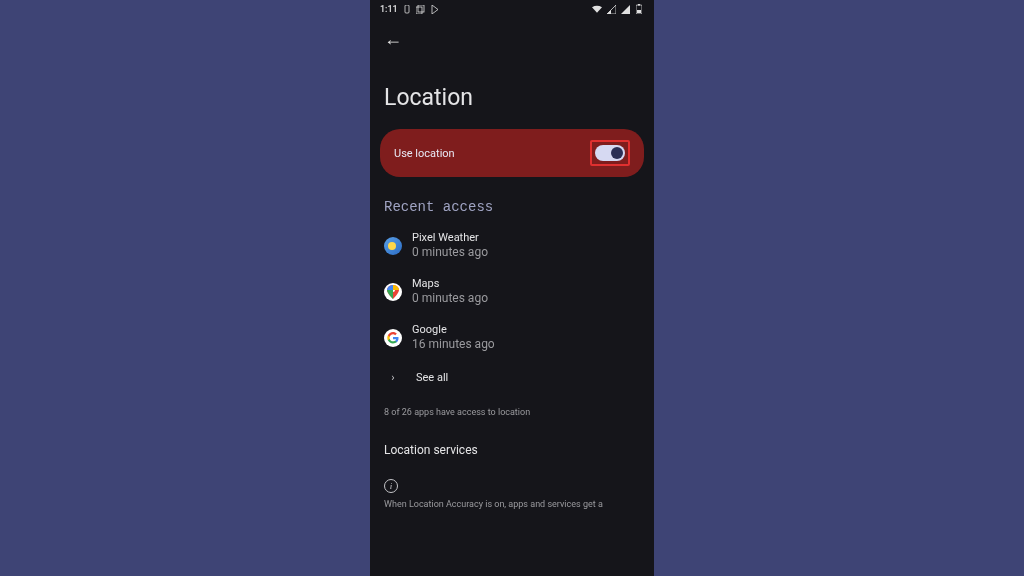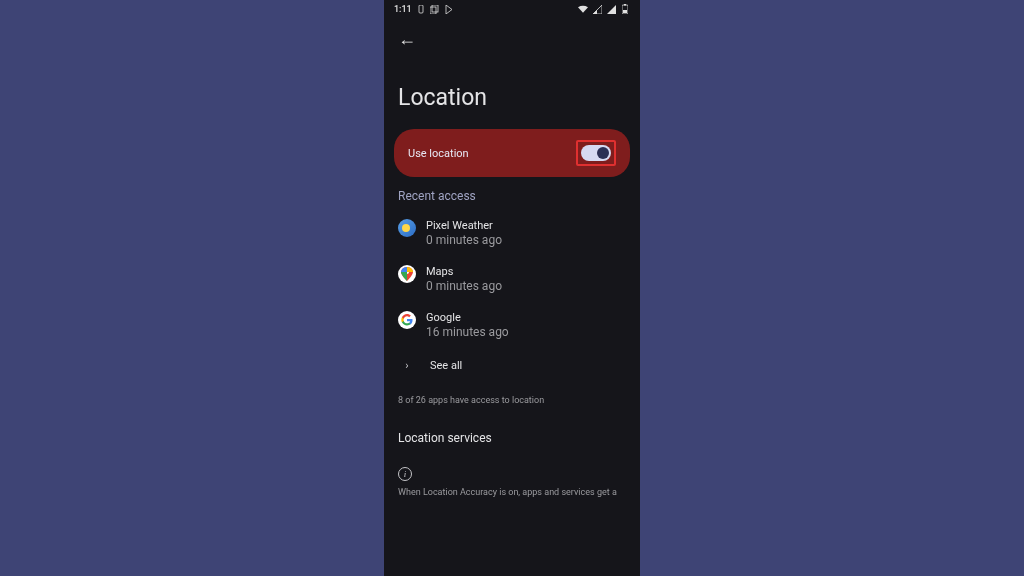--- a/index.html
+++ b/index.html
@@ -6,21 +6,21 @@
     body {
       background: #3e4475;
       width: 1024px;
       height: 576px;
       font-family: -apple-system, Roboto, sans-serif;
       display: flex;
       justify-content: center;
       overflow: hidden;
     }
     .phone {
-      width: 256px;
+      width: 284px;
       height: 576px;
       background: #15151a;
       color: #e4e4e6;
       position: relative;
       overflow: hidden;
     }
     .status-bar {
       display: flex;
       justify-content: space-between;
       align-items: center;
@@ -85,27 +85,28 @@
     .toggle-knob {
       position: absolute;
       right: 2px;
       top: 2px;
       width: 12px;
       height: 12px;
       background: #2b2f55;
       border-radius: 50%;
     }
     .section-header {
-      font-size: 12px;
+      font-size: 14px;
       color: #9fa3c2;
-      padding: 12px 14px 8px 14px;
+      padding: 22px 14px 8px 14px;
+      font-family: Liberation Mono, monospace;
     }
     .app-row {
       display: flex;
-      align-items: flex-start;
+      align-items: center;
       padding: 8px 14px;
       gap: 10px;
       cursor: pointer;
     }
     .app-icon {
       width: 18px;
       height: 18px;
       border-radius: 50%;
       display: flex;
       align-items: center;

